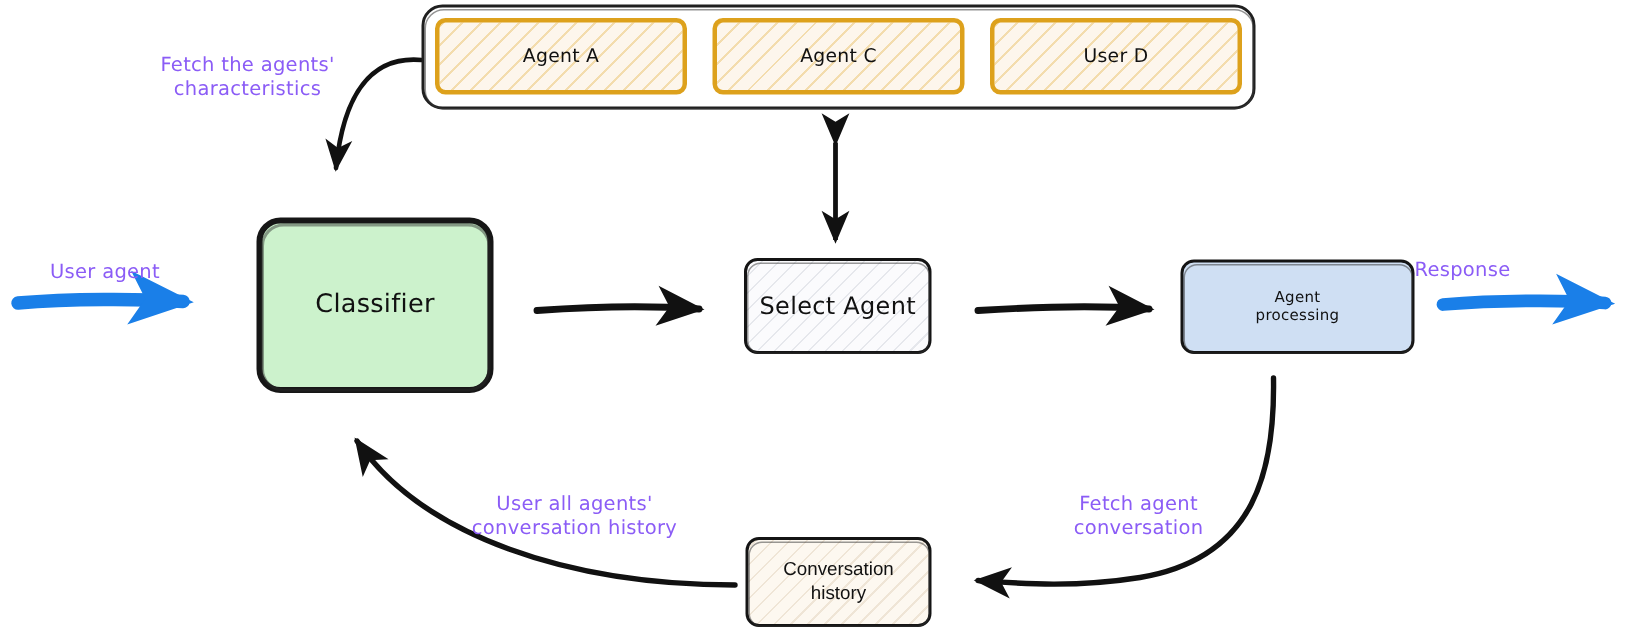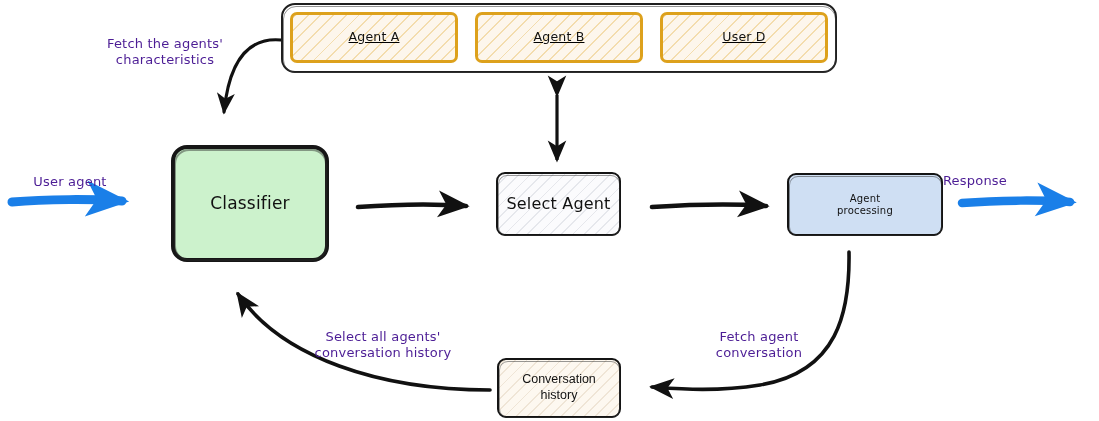--- a/index.html
+++ b/index.html
@@ -67,21 +67,20 @@
     border: 1.6px solid #3a3a3a;
     border-radius: 13px;
     opacity: .55;
   }
   .agents-row {
     position: absolute;
     left: 9px; top: 9px; right: 9px; bottom: 10px;
     display: flex;
     gap: 17px;
     z-index: 2;
-    text-decoration: underline;
   }
   .agent-box {
     flex: 1 1 0;
     position: relative;
     display: flex;
     align-items: center;
     justify-content: center;
     border: 3px solid #dda11c;
     border-radius: 7px;
     background-color: #fdf6ec;
@@ -205,21 +204,21 @@
   #conversation-history .node-label {
     font-size: 12.5px;
     font-family: "Liberation Sans", sans-serif;
     line-height: 1.25;
   }
 
   
   .edge-label {
     position: absolute;
     text-align: center;
-    color: #4c1d95;
+    color: #8b5cf6;
     font-size: 13px;
     line-height: 1.25;
     white-space: pre-line;
     z-index: 4;
   }
   #label-fetch-characteristics { left: 100px; top: 36px; width: 130px; }
   #label-fetch-history        { left: 304px; top: 329px; width: 158px; }
   #label-save-conversation    { left: 700px; top: 329px; width: 118px; }
   #label-user-input  { left: 18px;  top: 174px; width: 104px; }
   #label-response    { left: 920px; top: 173px; width: 110px; }
@@ -276,21 +275,21 @@
   </svg>
 
   <div class="node" id="agents-container">
     <div class="frame"></div>
     <div class="frame2"></div>
     <div class="agents-row">
       <div class="agent-box">
         <span class="node-label hand">Agent A</span>
       </div>
       <div class="agent-box">
-        <span class="node-label hand">Agent B</span>
+        <span class="node-label hand">Agent C</span>
       </div>
       <div class="agent-box">
         <span class="node-label hand">User D</span>
       </div>
     </div>
   </div>
 
   <div class="node" id="classifier">
     <div class="frame"></div>
     <div class="frame2"></div>
@@ -313,21 +312,21 @@
   <div class="node" id="conversation-history">
     <div class="frame"></div>
     <div class="frame2"></div>
     <span class="node-label">Conversation
 history</span>
   </div>
 
   <div class="edge-label hand" id="label-fetch-characteristics">Fetch the agents'
 characteristics</div>
 
-  <div class="edge-label hand" id="label-fetch-history">Select all agents'
+  <div class="edge-label hand" id="label-fetch-history">User all agents'
 conversation history</div>
 
   <div class="edge-label hand" id="label-save-conversation">Fetch agent
 conversation</div>
 
   <div class="edge-label hand" id="label-user-input">User agent</div>
 
   <div class="edge-label hand" id="label-response">Response</div>
 
 </div>

